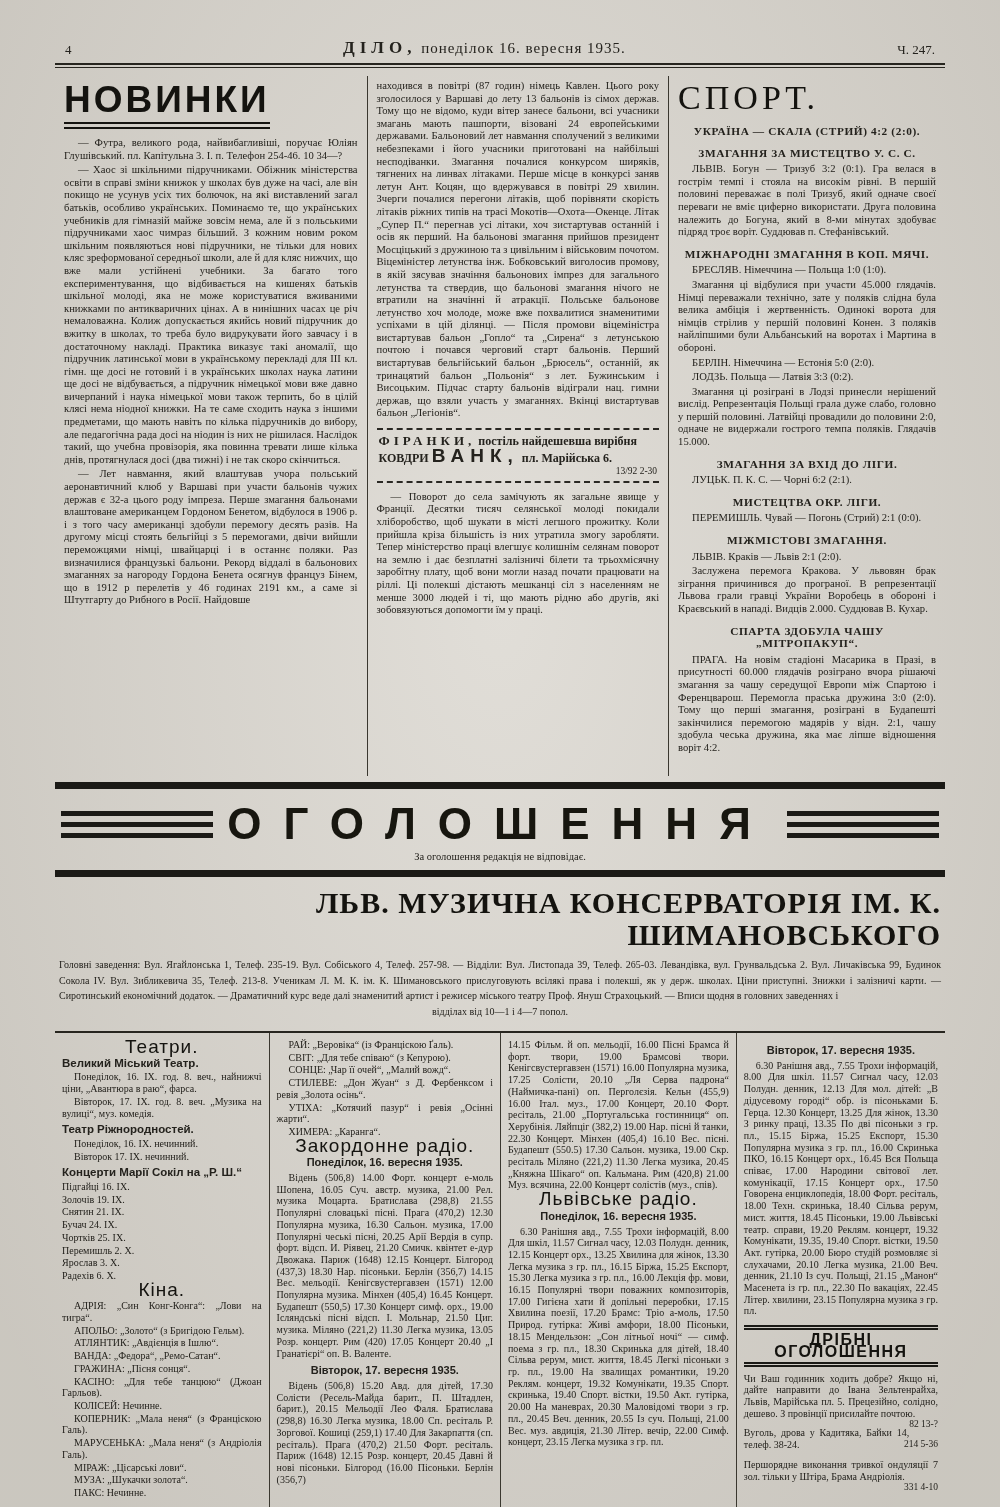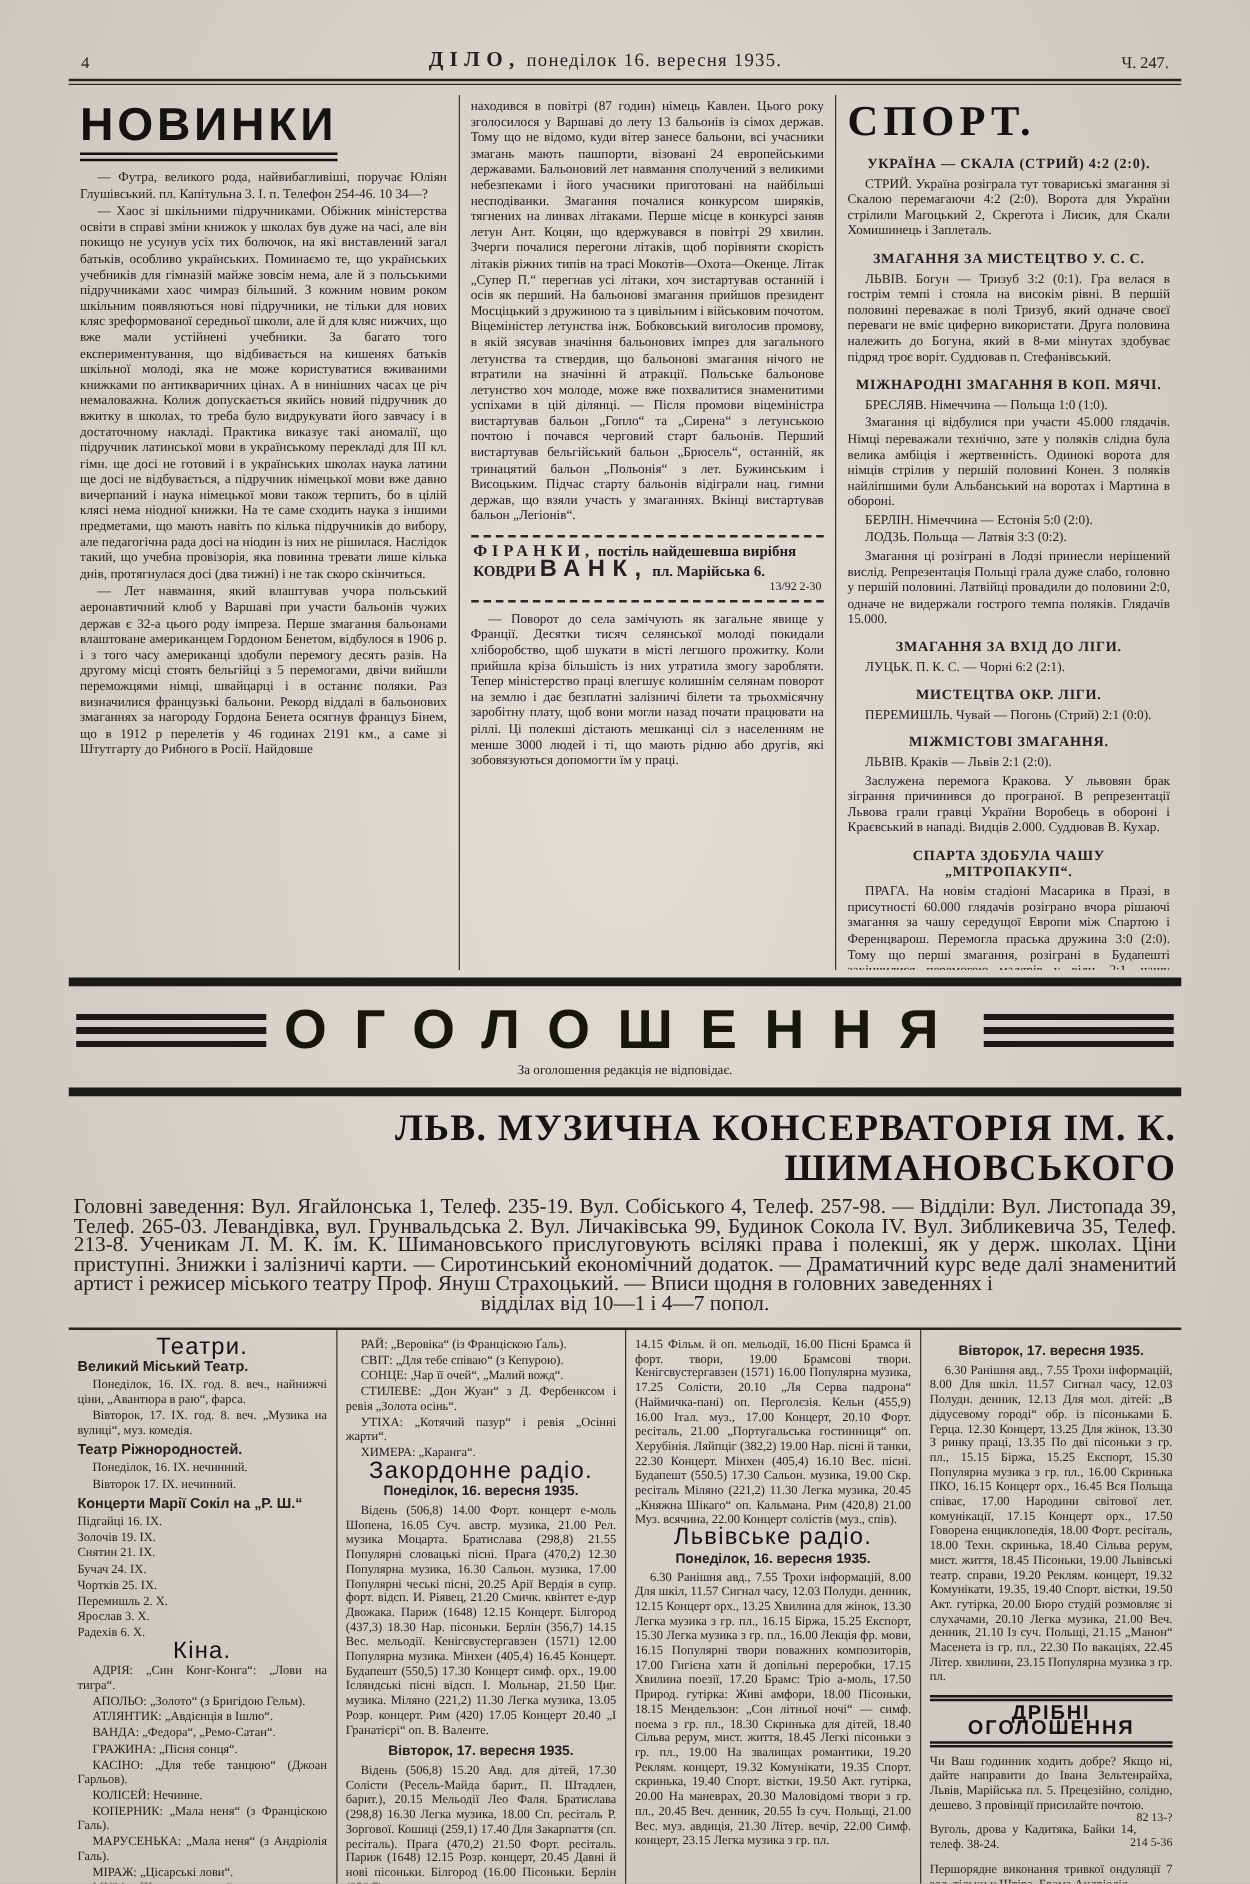--- a/index.html
+++ b/index.html
@@ -38,38 +38,38 @@
   .para{margin:0 0 2px 0;text-indent:14px;}
   
   .firanky{border-top:2px dashed #2a2823;border-bottom:2px dashed #2a2823;
            margin:8px 0;padding:5px 2px 3px 2px;text-align:left;}
   .firanky .l1{font-size:12px;}
   .firanky .w1{font-weight:bold;letter-spacing:4px;font-size:13px;}
   .firanky .l2{font-size:12px;margin-top:2px;}
   .firanky .brand{font-weight:bold;font-size:19px;letter-spacing:6px;font-family:"Liberation Sans",sans-serif;}
   .firanky .ref{display:block;text-align:right;font-size:9.5px;margin-top:1px;}
   
-  .sport-title{font-family:"Liberation Serif",serif;font-weight:bold;font-size:34px;
+  .sport-title{font-family:"Liberation Serif",serif;font-weight:normal;font-size:34px;
       letter-spacing:4px;color:#14130f;margin:0 0 6px 0;line-height:36px;}
   .sport-h{font-weight:bold;text-align:center;font-size:11.3px;letter-spacing:.6px;
       margin:9px 0 4px 0;text-indent:0;}
   
   .banner{margin-top:6px;}
   .banner .bigbar{height:7px;background:#1b1a16;}
   .banner-mid{display:flex;align-items:center;gap:14px;padding:10px 6px 2px 6px;}
   .stripes{flex:1;height:27px;
      background:repeating-linear-gradient(to bottom,#1b1a16 0 5px,transparent 5px 11px);}
   .banner-word{font-family:"Liberation Sans",sans-serif;font-weight:bold;font-size:44px;
      letter-spacing:22px;color:#17160f;white-space:nowrap;}
   .banner-sub{text-align:center;font-size:10.5px;margin:0 0 8px 0;}
   
   .conserv{padding:10px 4px 6px 4px;}
   .conserv-title{font-family:"Liberation Serif",serif;font-weight:bold;font-size:30px;
      text-align:right;letter-spacing:1px;line-height:32px;margin:0 0 6px 0;color:#14130f;}
-  .conserv-body{font-size:17px;line-height:15.5px;text-align:justify;margin:0;}
+  .conserv-body{font-size:10px;line-height:15.5px;text-align:justify;margin:0;}
   .conserv-body .tail{display:block;text-align:center;}
   
   .botwrap{margin-top:6px;}
   .botcols{display:flex;height:516px;overflow:hidden;border-top:2px solid #27251f;}
   .bcol{box-sizing:border-box;padding:6px 7px 0 7px;overflow:hidden;
         font-size:10px;line-height:11.7px;text-align:justify;}
   .bcol1{width:24%;}
   .bcol2{width:26%;border-left:1px solid #3a372f;}
   .bcol3{width:26.5%;border-left:1px solid #3a372f;}
   .bcol4{width:23.5%;border-left:1px solid #3a372f;}
@@ -124,23 +124,20 @@
         <span class="ref">13/92 2-30</span>
       </div>
       <p class="para">— Поворот до села замічують як загальне явище у Франції. Десятки тисяч селянської молоді покидали хліборобство, щоб шукати в місті легшого прожитку. Коли прийшла кріза більшість із них утратила змогу заробляти. Тепер міністерство праці влегшує колишнім селянам поворот на землю і дає безплатні залізничі білети та трьохмісячну заробітну плату, щоб вони могли назад почати працювати на ріллі. Ці полекші дістають мешканці сіл з населенням не менше 3000 людей і ті, що мають рідню або другів, які зобовязуються допомогти їм у праці.</p>
     </div>
 
     <div class="tcol tcol3">
       <div class="sport-title">СПОРТ.</div>
 
       <div>
         <p class="sport-h">УКРАЇНА — СКАЛА (СТРИЙ) 4:2 (2:0).</p>
-        <div>
-            <p class="para">СТРИЙ. Україна розіграла тут товариські змагання зі Скалою перемагаючи 4:2 (2:0). Ворота для України стрілили Магоцький 2, Скрегота і Лисик, для Скали Хомишинець і Заплеталь.</p>
-          </div>
       </div>
       <div>
         <p class="sport-h">ЗМАГАННЯ ЗА МИСТЕЦТВО У. С. С.</p>
         <div>
             <p class="para">ЛЬВІВ. Богун — Тризуб 3:2 (0:1). Гра велася в гострім темпі і стояла на високім рівні. В першій половині переважає в полі Тризуб, який одначе своєї переваги не вміє циферно використати. Друга половина належить до Богуна, який в 8-ми мінутах здобуває підряд троє воріт. Суддював п. Стефанівський.</p>
           </div>
       </div>
       <div>
         <p class="sport-h">МІЖНАРОДНІ ЗМАГАННЯ В КОП. МЯЧІ.</p>
         <div>

